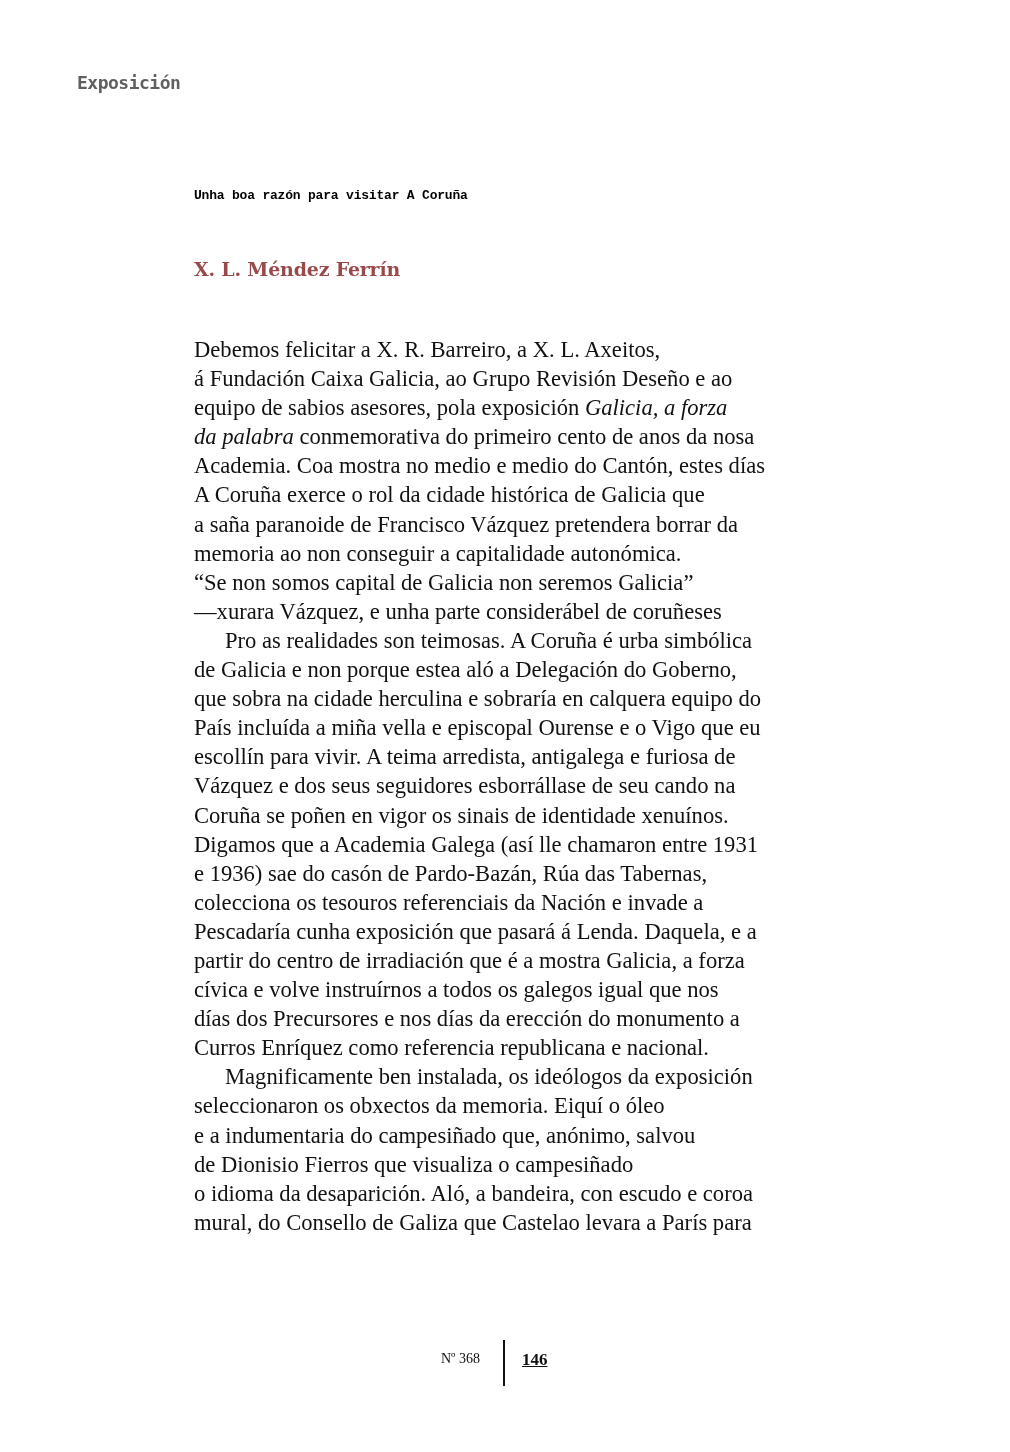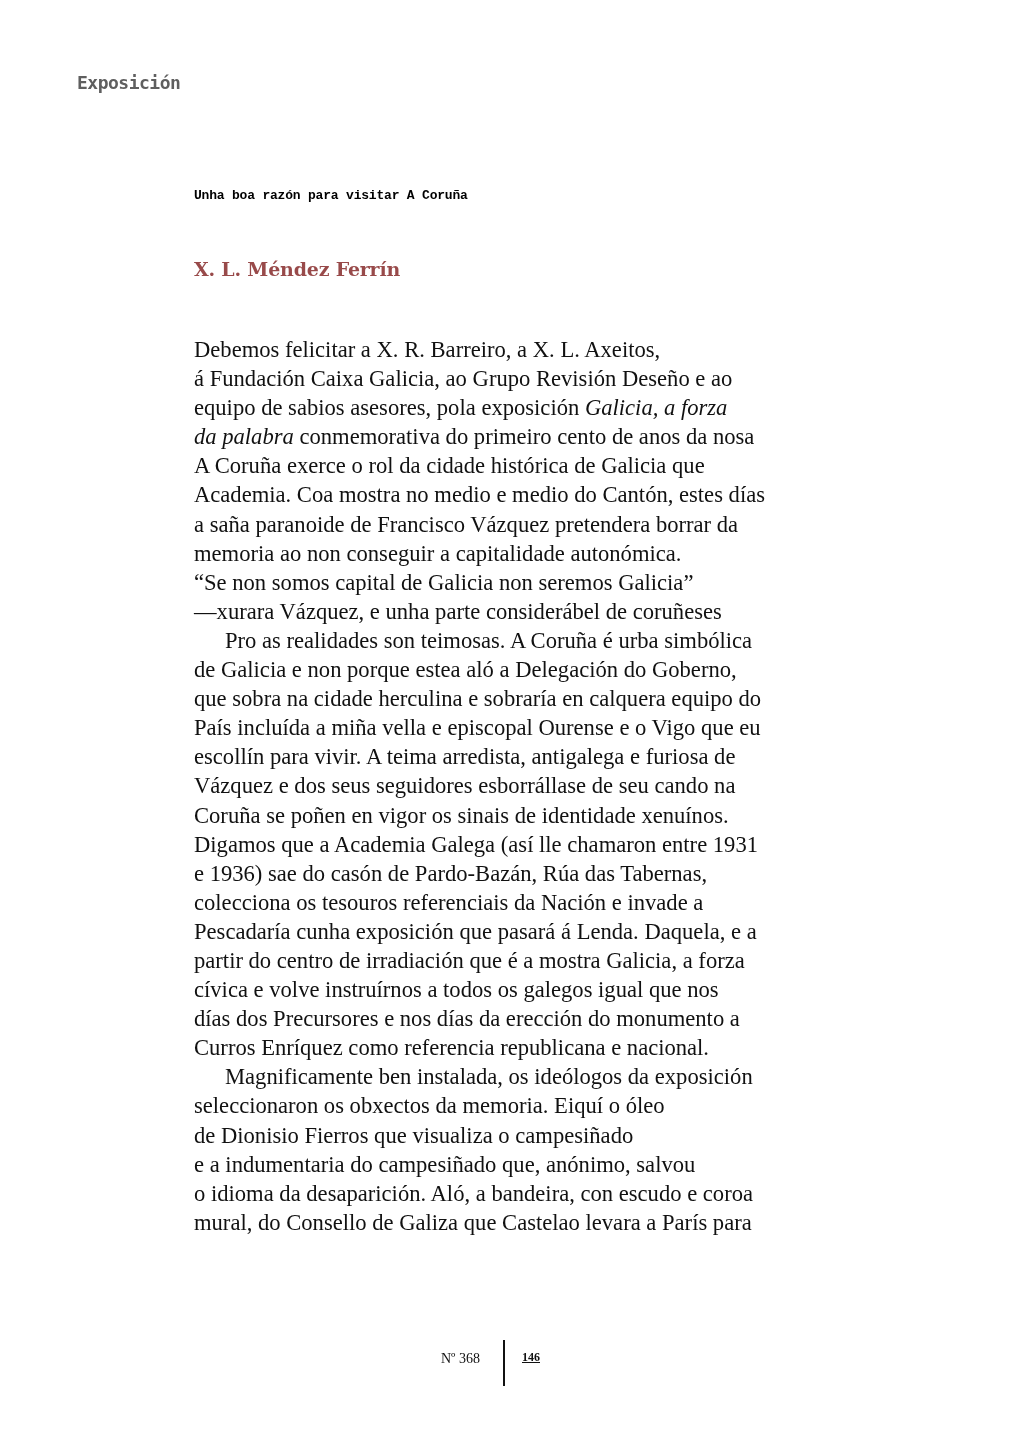--- a/index.html
+++ b/index.html
@@ -90,42 +90,42 @@
       top: 0;
       width: 1.5px;
       height: 46px;
       background: #111;
     }
     .page-number {
       position: absolute;
       left: 522px;
       top: 10px;
       font-family: "Liberation Serif", serif;
-      font-size: 12px;
+      font-size: 17px;
       font-weight: bold;
       color: #111;
       text-decoration: underline;
     }
   </style>
 </head>
 <body>
 
 <div class="section-label">Exposición</div>
 
 <h1 class="article-title">Unha boa razón para visitar A Coruña</h1>
 
 <h2 class="article-author">X. L. Méndez Ferrín</h2>
 
 <div class="article-body" id="article-body">
     <span class="line"><span>Debemos felicitar a X. R. Barreiro, a X. L. Axeitos,</span></span>
     <span class="line"><span>á Fundación Caixa Galicia, ao Grupo Revisión Deseño e ao</span></span>
     <span class="line"><span>equipo de sabios asesores, pola exposición </span><em>Galicia, a forza</em></span>
     <span class="line"><em>da palabra</em><span> conmemorativa do primeiro cento de anos da nosa</span></span>
+    <span class="line"><span>Academia. Coa mostra no medio e medio do Cantón, estes días</span></span>
     <span class="line"><span>A Coruña exerce o rol da cidade histórica de Galicia que</span></span>
-    <span class="line"><span>Academia. Coa mostra no medio e medio do Cantón, estes días</span></span>
     <span class="line"><span>a saña paranoide de Francisco Vázquez pretendera borrar da</span></span>
     <span class="line"><span>memoria ao non conseguir a capitalidade autonómica.</span></span>
     <span class="line"><span>“Se non somos capital de Galicia non seremos Galicia”</span></span>
     <span class="line"><span>—xurara Vázquez, e unha parte considerábel de coruñeses</span></span>
     <span class="line indent"><span>Pro as realidades son teimosas. A Coruña é urba simbólica</span></span>
     <span class="line"><span>de Galicia e non porque estea aló a Delegación do Goberno,</span></span>
     <span class="line"><span>que sobra na cidade herculina e sobraría en calquera equipo do</span></span>
     <span class="line"><span>País incluída a miña vella e episcopal Ourense e o Vigo que eu</span></span>
     <span class="line"><span>escollín para vivir. A teima arredista, antigalega e furiosa de</span></span>
     <span class="line"><span>Vázquez e dos seus seguidores esborrállase de seu cando na</span></span>
@@ -133,22 +133,22 @@
     <span class="line"><span>Digamos que a Academia Galega (así lle chamaron entre 1931</span></span>
     <span class="line"><span>e 1936) sae do casón de Pardo-Bazán, Rúa das Tabernas,</span></span>
     <span class="line"><span>colecciona os tesouros referenciais da Nación e invade a</span></span>
     <span class="line"><span>Pescadaría cunha exposición que pasará á Lenda. Daquela, e a</span></span>
     <span class="line"><span>partir do centro de irradiación que é a mostra Galicia, a forza</span></span>
     <span class="line"><span>cívica e volve instruírnos a todos os galegos igual que nos</span></span>
     <span class="line"><span>días dos Precursores e nos días da erección do monumento a</span></span>
     <span class="line"><span>Curros Enríquez como referencia republicana e nacional.</span></span>
     <span class="line indent"><span>Magnificamente ben instalada, os ideólogos da exposición</span></span>
     <span class="line"><span>seleccionaron os obxectos da memoria. Eiquí o óleo</span></span>
+    <span class="line"><span>e a indumentaria do campesiñado que, anónimo, salvou</span></span>
     <span class="line"><span>de Dionisio Fierros que visualiza o campesiñado</span></span>
-    <span class="line"><span>e a indumentaria do campesiñado que, anónimo, salvou</span></span>
     <span class="line"><span>o idioma da desaparición. Aló, a bandeira, con escudo e coroa</span></span>
     <span class="line"><span>mural, do Consello de Galiza que Castelao levara a París para</span></span>
   </div>
 
 <div class="footer">
   <span class="issue-number">Nº 368</span>
   <div class="footer-divider"></div>
   <span class="page-number">146</span>
 </div>
 

